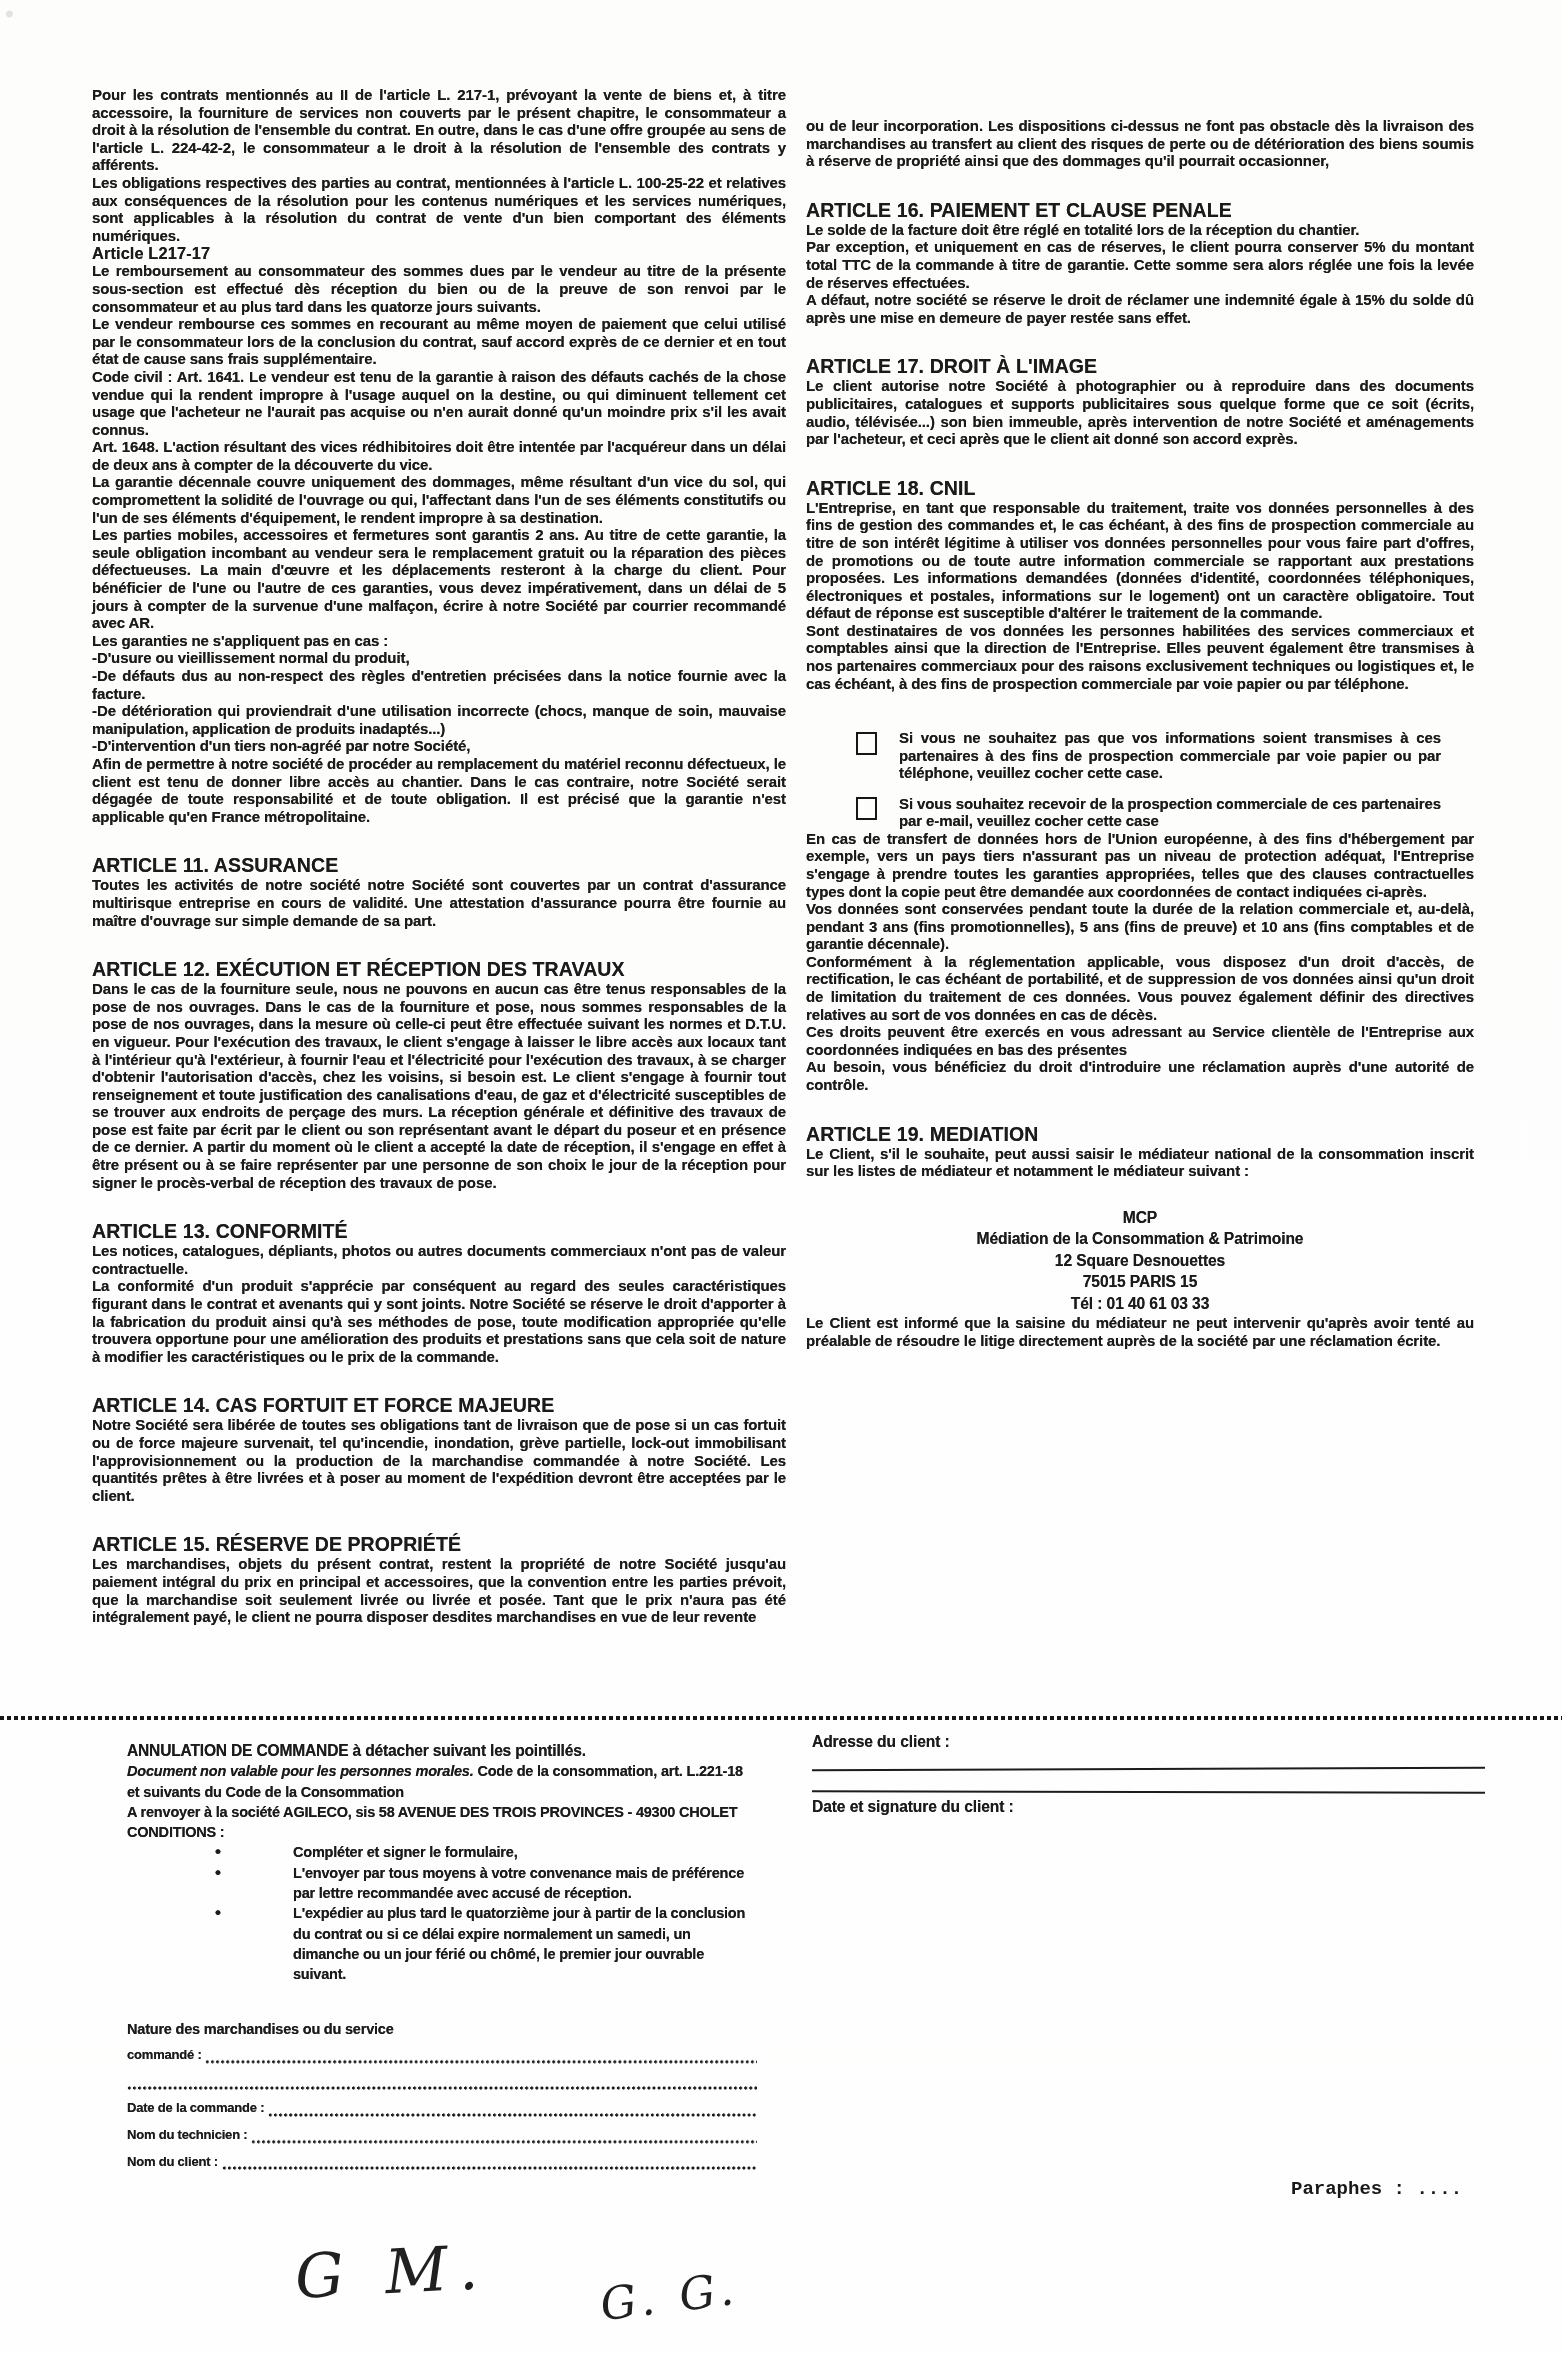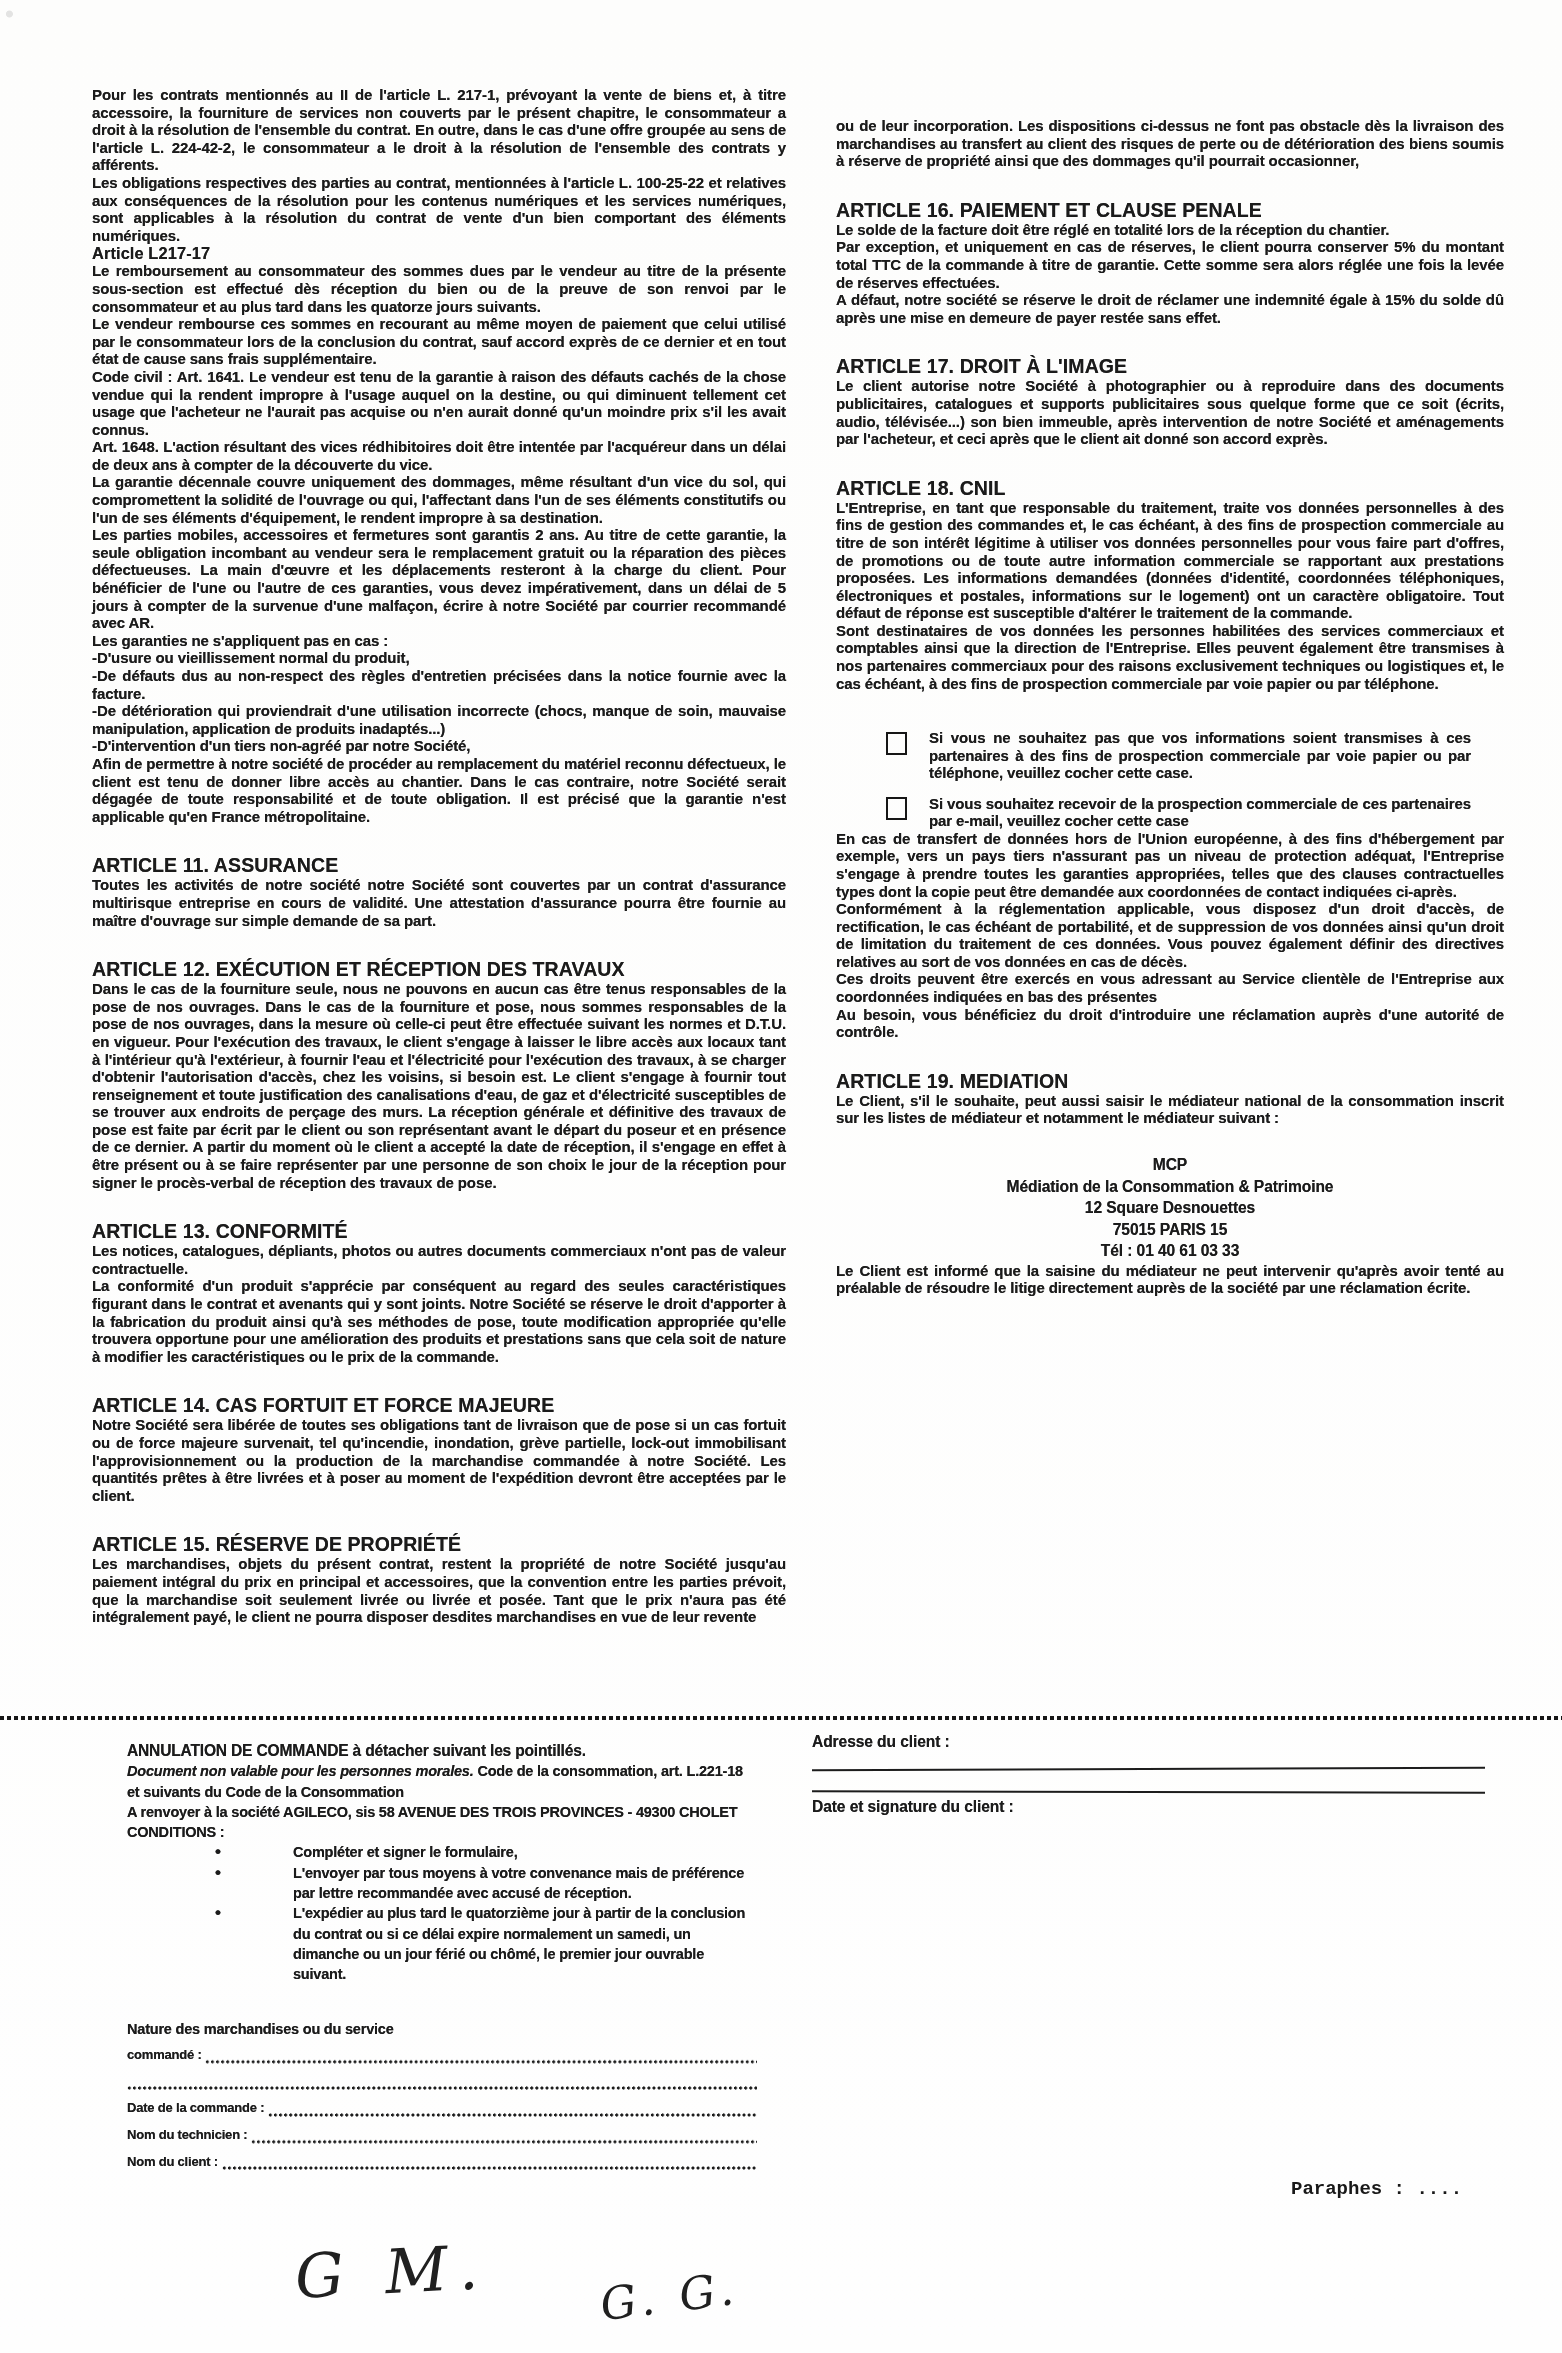--- a/index.html
+++ b/index.html
@@ -18,21 +18,21 @@
   .doc-text{
     font-weight:700;
     text-shadow:0 0 0.5px rgba(25,25,25,0.75);
     letter-spacing:-0.1px;
   }
   .col-left{
     position:absolute;left:92px;top:86px;width:694px;
     font-size:15px;line-height:17.6px;text-align:justify;
   }
   .col-right{
-    position:absolute;left:836px;top:117px;width:668px;
+    position:absolute;left:806px;top:117px;width:668px;
     font-size:15px;line-height:17.6px;text-align:justify;
   }
   p.body{margin:0;}
   .lead{font-weight:800;}
   h3.art{
     margin:30px 0 0 0;font-size:19.5px;line-height:21px;
     font-weight:800;letter-spacing:0.1px;text-align:left;
   }
   h3.art.tight{margin-top:0;font-size:16.4px;line-height:18px;}
   .mt26{margin-top:20.3px;}
@@ -147,20 +147,21 @@
     <div class="cb">
       <span class="box"></span>
       <span class="txt">Si vous ne souhaitez pas que vos informations soient transmises à ces partenaires à des fins de prospection commerciale par voie papier ou par téléphone, veuillez cocher cette case.</span>
     </div>
     <div class="cb">
       <span class="box"></span>
       <span class="txt">Si vous souhaitez recevoir de la prospection commerciale de ces partenaires par e-mail, veuillez cocher cette case</span>
     </div>
 
     <p class="body mt44">En cas de transfert de données hors de l'Union européenne, à des fins d'hébergement par exemple, vers un pays tiers n'assurant pas un niveau de protection adéquat, l'Entreprise s'engage à prendre toutes les garanties appropriées, telles que des clauses contractuelles types dont la copie peut être demandée aux coordonnées de contact indiquées ci-après.</p>
+    <p class="body">Vos données sont conservées pendant toute la durée de la relation commerciale et, au-delà, pendant 3 ans (fins promotionnelles), 5 ans (fins de preuve) et 10 ans (fins comptables et de garantie décennale).</p>
     <p class="body">Conformément à la réglementation applicable, vous disposez d'un droit d'accès, de rectification, le cas échéant de portabilité, et de suppression de vos données ainsi qu'un droit de limitation du traitement de ces données. Vous pouvez également définir des directives relatives au sort de vos données en cas de décès.</p>
     <p class="body mt58">Ces droits peuvent être exercés en vous adressant au Service clientèle de l'Entreprise aux coordonnées indiquées en bas des présentes</p>
     <p class="body">Au besoin, vous bénéficiez du droit d'introduire une réclamation auprès d'une autorité de contrôle.</p>
     <h3 class="art mt50">ARTICLE 19.  MEDIATION</h3>
     <p class="body">Le Client, s'il le souhaite, peut aussi saisir le médiateur national de la consommation inscrit sur les listes de médiateur et notamment le médiateur suivant :</p>
 
     <div class="mediator">
       <div>MCP</div>
       <div>Médiation de la Consommation &amp; Patrimoine</div>
       <div>12 Square Desnouettes</div>

